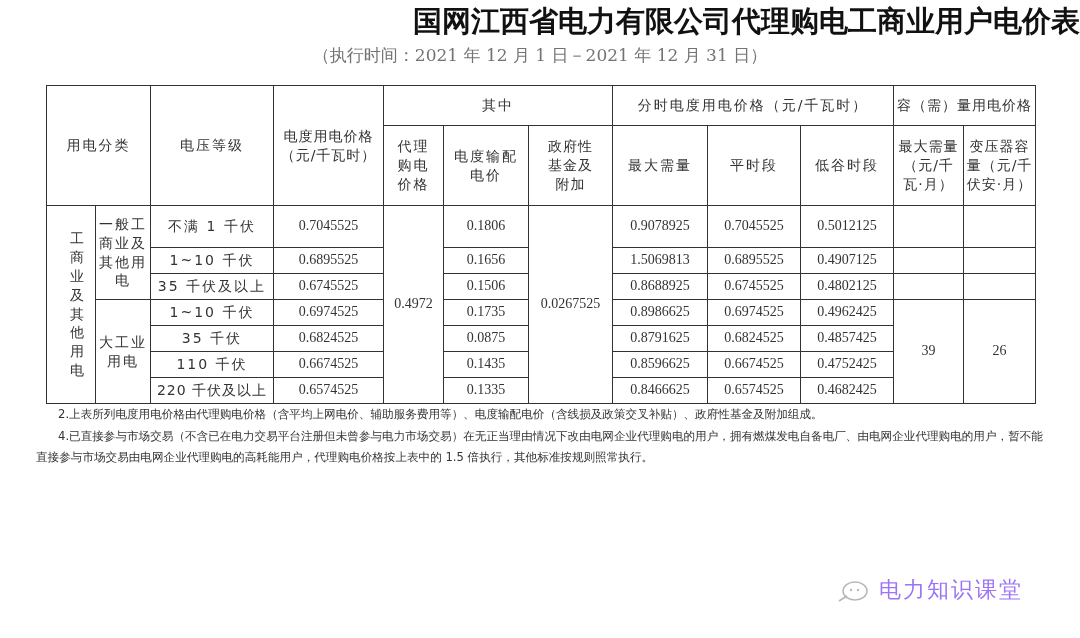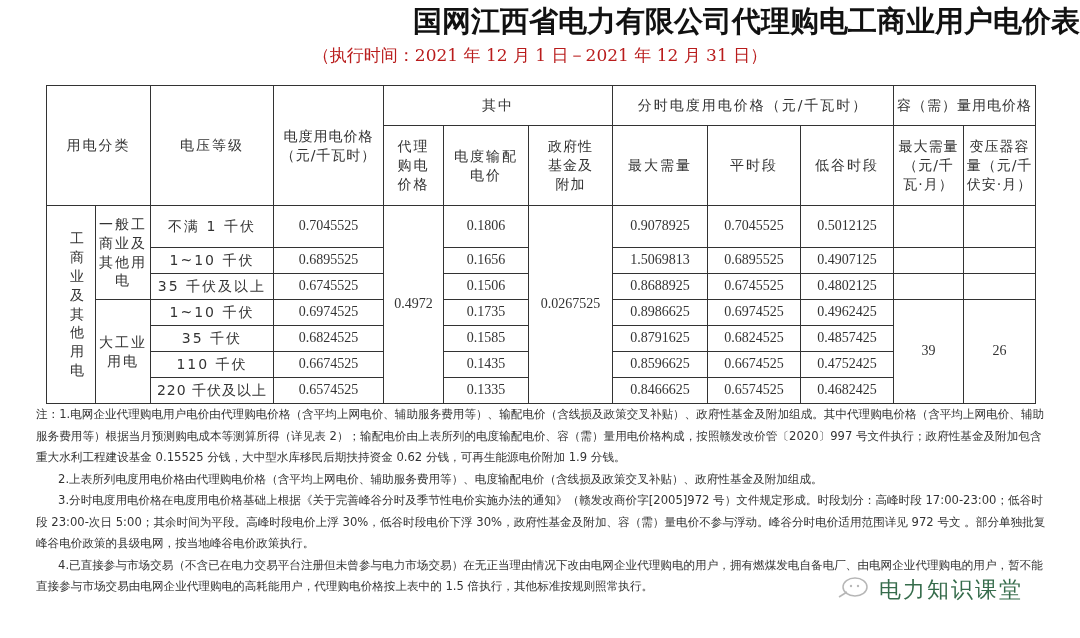--- a/index.html
+++ b/index.html
@@ -1,35 +1,35 @@
 <!DOCTYPE html>
 <html><head>
 <meta charset="utf-8">
 <style>
   html, body { margin:0; padding:0; background:#ffffff; }
   body { width:1080px; height:638px; position:relative; overflow:hidden;
          font-family:"DejaVu Serif","Liberation Serif",serif; color:#222; }
   .title { position:absolute; left:0; top:2px; width:1080px; text-align:right;
            font-size:29px; font-weight:bold; color:#111; letter-spacing:0px; }
   .subtitle { position:absolute; left:0; top:44px; width:1080px; text-align:center;
-              font-size:17px; color:#b91c1c; }
+              font-size:17px; color:#737373; }
   table.price { position:absolute; left:46px; top:85px; width:989px; border-collapse:collapse;
                 table-layout:fixed; font-size:14px; }
   table.price td, table.price th { border:1.5px solid #333; text-align:center; vertical-align:middle;
                 padding:0; font-weight:normal; line-height:1.35; color:#333; }
   table.price th { font-family:"DejaVu Sans","Liberation Sans",sans-serif; font-size:14px; letter-spacing:2px; }
   .num { font-family:Liberation Serif, serif; font-size:14px; color:#444; letter-spacing:0; }
   .cat { font-family:"DejaVu Sans","Liberation Sans",sans-serif; font-size:14px; letter-spacing:2px; }
   .notes { position:absolute; left:36px; top:404px; width:1016px;
            font-family:"DejaVu Sans","Liberation Sans",sans-serif; font-size:11.6px; color:#333;
            line-height:21.5px; }
   .notes p { margin:0; }
   .indent { text-indent:22px; }
-  .watermark { position:absolute; left:835px; top:575px; display:flex; align-items:flex-start;
-               font-family:"DejaVu Sans","Liberation Sans",sans-serif; font-size:22px; color:#14532d;
+  .watermark { position:absolute; left:835px; top:575px; display:flex; align-items:flex-end;
+               font-family:"DejaVu Sans","Liberation Sans",sans-serif; font-size:22px; color:#8b5cf6;
                letter-spacing:2px; opacity:0.85; }
   .wm-icon { width:34px; height:26px; position:relative; margin-right:10px; }
 </style>
 </head>
 <body>
 
 <div class="title">国网江西省电力有限公司代理购电工商业用户电价表</div>
 <div class="subtitle">（执行时间：2021 年 12 月 1 日－2021 年 12 月 31 日）</div>
 
 <table class="price">
@@ -108,21 +108,21 @@
     <td class="num">0.1735</td>
     <td class="num">0.8986625</td>
     <td class="num">0.6974525</td>
     <td class="num">0.4962425</td>
     <td rowspan="4" class="num">39</td>
     <td rowspan="4" class="num">26</td>
   </tr>
   <tr style="height:26px">
     <td class="cat">35 千伏</td>
     <td class="num">0.6824525</td>
-    <td class="num">0.1585</td>
+    <td class="num">0.0875</td>
     <td class="num">0.8791625</td>
     <td class="num">0.6824525</td>
     <td class="num">0.4857425</td>
   </tr>
   <tr style="height:26px">
     <td class="cat">110 千伏</td>
     <td class="num">0.6674525</td>
     <td class="num">0.1435</td>
     <td class="num">0.8596625</td>
     <td class="num">0.6674525</td>
@@ -133,23 +133,21 @@
     <td class="num">0.6574525</td>
     <td class="num">0.1335</td>
     <td class="num">0.8466625</td>
     <td class="num">0.6574525</td>
     <td class="num">0.4682425</td>
   </tr>
 </tbody>
   </table>
 
 <div class="notes">
-  <p>注：1.电网企业代理购电用户电价由代理购电价格（含平均上网电价、辅助服务费用等）、输配电价（含线损及政策交叉补贴）、政府性基金及附加组成。其中代理购电价格（含平均上网电价、辅助服务费用等）根据当月预测购电成本等测算所得（详见表 2）；输配电价由上表所列的电度输配电价、容（需）量用电价格构成，按照赣发改价管〔2020〕997 号文件执行；政府性基金及附加包含重大水利工程建设基金 0.15525 分钱，大中型水库移民后期扶持资金 0.62 分钱，可再生能源电价附加 1.9 分钱。</p>
   <p class="indent">2.上表所列电度用电价格由代理购电价格（含平均上网电价、辅助服务费用等）、电度输配电价（含线损及政策交叉补贴）、政府性基金及附加组成。</p>
-  <p class="indent">3.分时电度用电价格在电度用电价格基础上根据《关于完善峰谷分时及季节性电价实施办法的通知》（赣发改商价字[2005]972 号）文件规定形成。时段划分：高峰时段 17:00-23:00；低谷时段 23:00-次日 5:00；其余时间为平段。高峰时段电价上浮 30%，低谷时段电价下浮 30%，政府性基金及附加、容（需）量电价不参与浮动。峰谷分时电价适用范围详见 972 号文 。部分单独批复峰谷电价政策的县级电网，按当地峰谷电价政策执行。</p>
   <p class="indent">4.已直接参与市场交易（不含已在电力交易平台注册但未曾参与电力市场交易）在无正当理由情况下改由电网企业代理购电的用户，拥有燃煤发电自备电厂、由电网企业代理购电的用户，暂不能直接参与市场交易由电网企业代理购电的高耗能用户，代理购电价格按上表中的 1.5 倍执行，其他标准按规则照常执行。</p>
 </div>
 
 <div class="watermark">
   <span class="wm-icon">
     <svg width="34" height="26" viewBox="0 0 34 26">
       <ellipse cx="20" cy="12" rx="12" ry="9" fill="none" stroke="#aaa" stroke-width="1.5"></ellipse>
       <path d="M4 22 L12 17" stroke="#aaa" stroke-width="1.5"></path>
       <circle cx="16" cy="11" r="1.2" fill="#aaa"></circle>
         <circle cx="23" cy="11" r="1.2" fill="#aaa"></circle>

